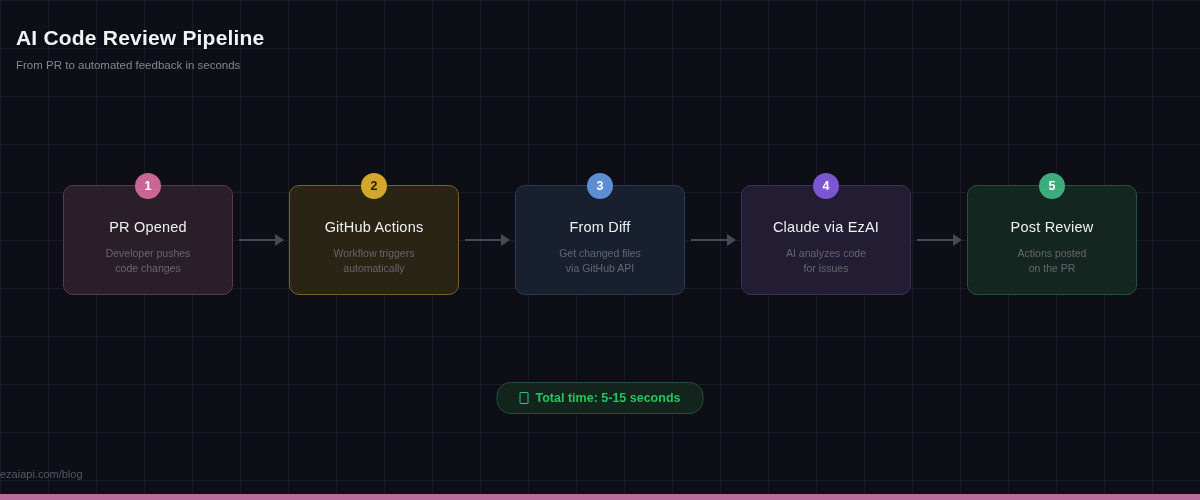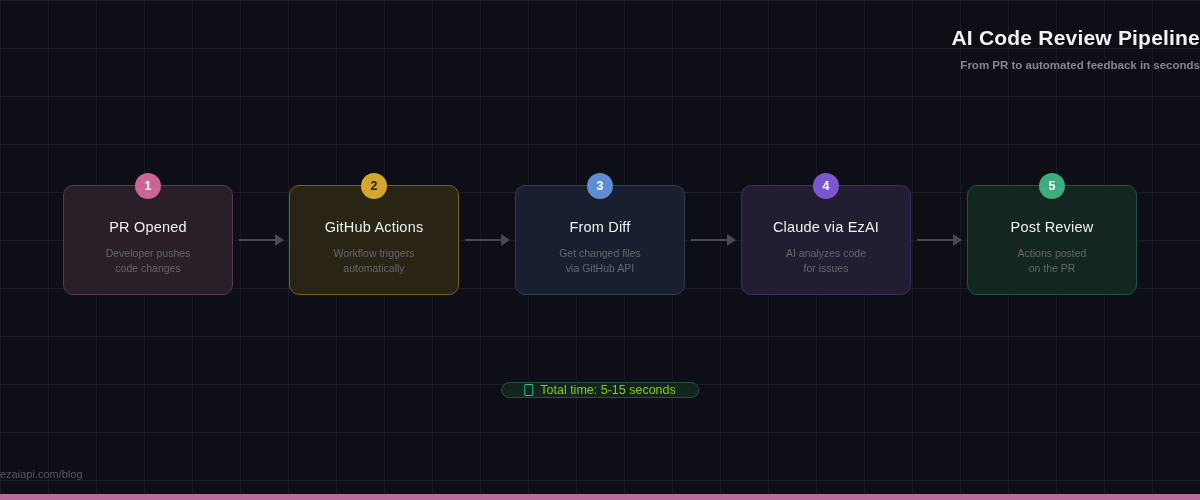--- a/index.html
+++ b/index.html
@@ -9,23 +9,23 @@
     background-color: #0d0e16;
     background-image:
       linear-gradient(to right, rgba(120,130,170,0.10) 1px, transparent 1px),
       linear-gradient(to bottom, rgba(120,130,170,0.10) 1px, transparent 1px);
     background-size: 48px 48px;
     font-family: "Liberation Sans", sans-serif;
     color: #e9eaee;
   }
 
   
-  .header { position: absolute; top: 26px; left: 16px; right: 0; text-align: right; }
+  .header { position: absolute; top: 26px; left: 16px; right: 0; text-align: left; }
   .title { font-size: 21px; font-weight: 700; color: #f2f3f5; letter-spacing: 0.2px; }
-  .subtitle { margin-top: 9px; font-size: 11.5px; color: #85878f; font-weight: bold; }
+  .subtitle { margin-top: 9px; font-size: 11.5px; color: #85878f; }
 
   
   .pipeline {
     position: absolute; top: 185px; left: 0; right: 0;
     display: flex; justify-content: center; align-items: flex-start;
   }
   .card {
     position: relative;
     width: 170px; height: 110px;
     border-radius: 10px;
@@ -66,24 +66,24 @@
   .arrow-head {
     width: 0; height: 0;
     border-left: 9px solid #474a55;
     border-top: 6px solid transparent;
     border-bottom: 6px solid transparent;
   }
 
   
   .time-pill {
     position: absolute; top: 382px; left: 50%; transform: translateX(-50%);
-    height: 16px; padding: 0 22px;
+    height: 32px; padding: 0 22px;
     display: inline-flex; align-items: center;
     background: #12241c; border: 1px solid #245040; border-radius: 14px;
-    color: #84cc16; font-size: 12.5px; white-space: nowrap;
+    color: #22c55e; font-size: 12.5px; white-space: nowrap; font-weight: bold;
   }
   .tofu {
     display: inline-block; width: 9px; height: 12px;
     border: 1px solid #36d39b; border-radius: 1px;
     margin-right: 7px; opacity: 0.9;
   }
 
   
   .footer {
     position: absolute; top: 468px; left: 0; right: 0;

